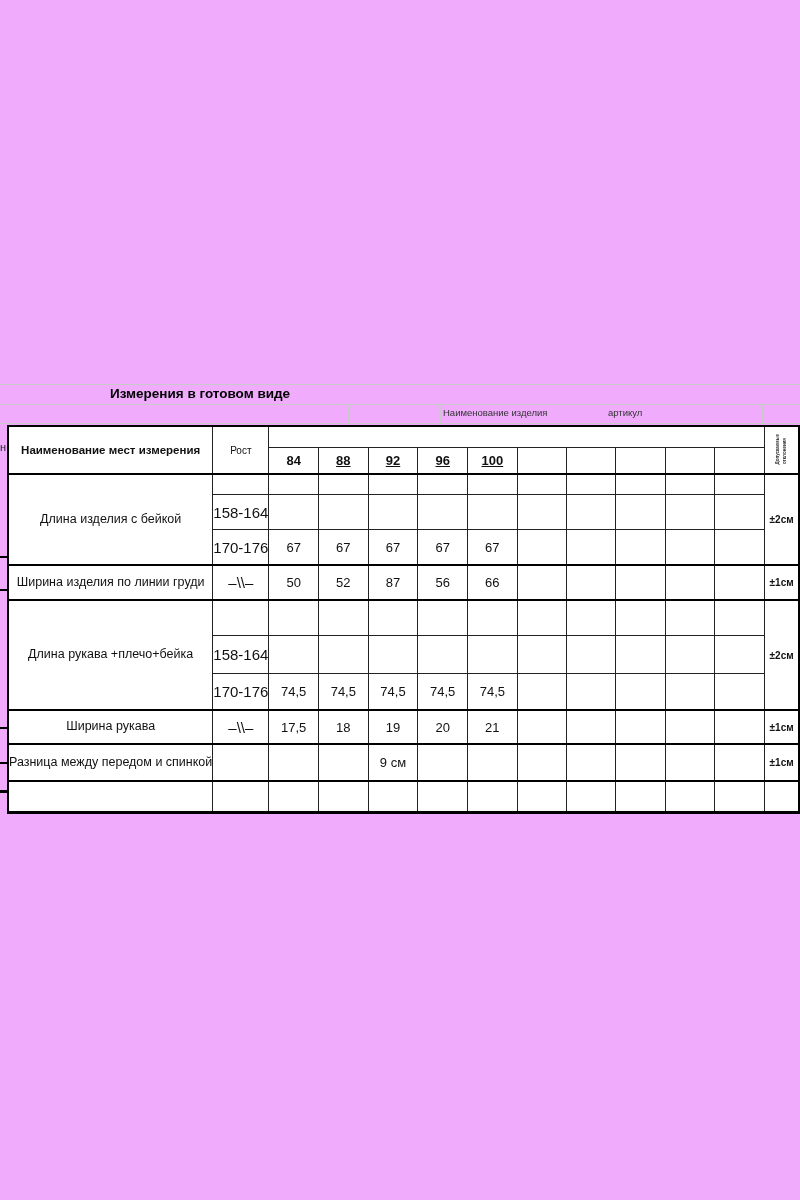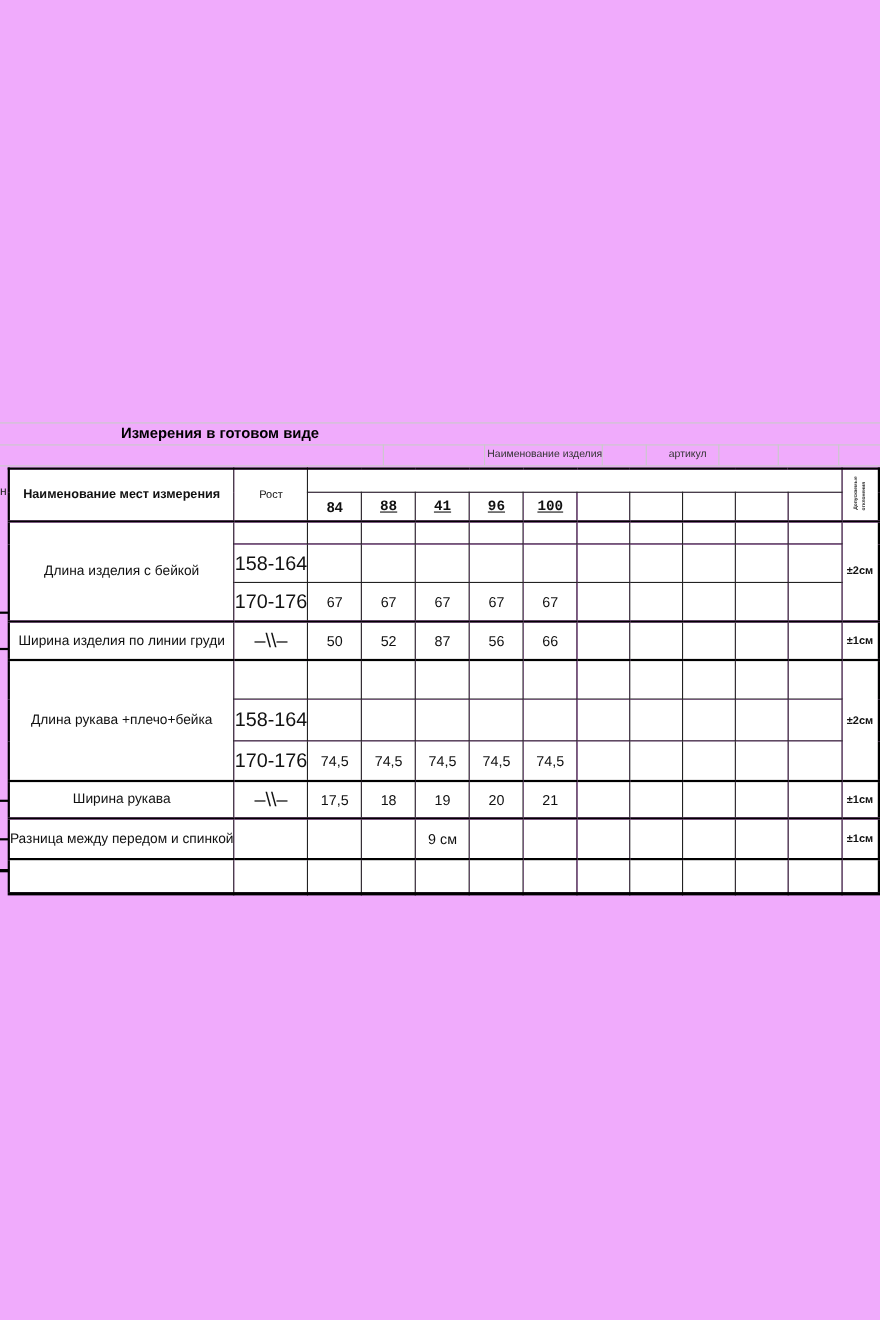--- a/index.html
+++ b/index.html
@@ -17,22 +17,22 @@
               border:2px solid #000;border-bottom:3px solid #000;}
   table.sheet td{border:1px solid #222;padding:0;text-align:center;vertical-align:middle;
                  overflow:hidden;white-space:nowrap;background:#fff;}
   tr.bt td{border-top:2px solid #000;}
   tr.sub > td{border-top:1px solid #8f8f8f;}
   td.tol{border-left:2px solid #000;font-size:10px;color:#111;font-weight:bold;}
   td.lab{font-size:12.5px;line-height:1.25;white-space:normal;padding:0 6px;}
   td.hmeasure{font-size:11.5px;white-space:normal;padding:0 8px;font-weight:bold;}
   td.hrost{font-size:10px;}
   td.hsize{font-size:13px;font-weight:700;}
-  td.hsize.u{text-decoration:underline;font-family:Liberation Mono, monospace;}
-  td.r{font-size:18px;}
+  td.hsize.u{text-decoration:underline;}
+  td.r{font-size:15px;}
   td.v{font-size:13px;}
   .vtxt{display:inline-block;writing-mode:vertical-rl;transform:rotate(180deg);
         font-size:4.5px;line-height:1.4;color:#333;letter-spacing:0;}
   tr.hh1 td{height:20px;} tr.hh2 td{height:25px;}
   tr.h19 td{height:19px;} tr.h29 td{height:29px;} tr.h32 td{height:32px;}
   tr.h33 td{height:33px;} tr.h34 td{height:34px;} tr.h35 td{height:35px;} tr.h37 td{height:37px;}
 </style>
 </head>
 <body>
 
@@ -80,21 +80,21 @@
     <tbody>
         <tr class="hh1">
       <td class="hmeasure" rowspan="2">Наименование мест измерения</td>
       <td class="hrost" rowspan="2">Рост</td>
       <td colspan="10"></td>
       <td class="tol" rowspan="2"><span class="vtxt">Допускаемые</span><span class="vtxt">отклонения</span></td>
     </tr>
     <tr class="hh2">
       <td class="hsize">84</td>
       <td class="hsize u">88</td>
-      <td class="hsize u">41</td>
+      <td class="hsize u">92</td>
       <td class="hsize u">96</td>
       <td class="hsize u">100</td>
       <td></td>
       <td></td>
       <td></td>
       <td></td>
       <td></td>
     </tr>
 
     <tr class="bt h19">

